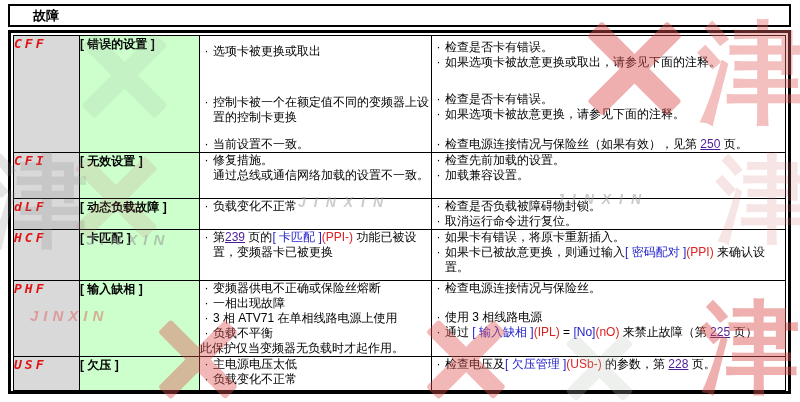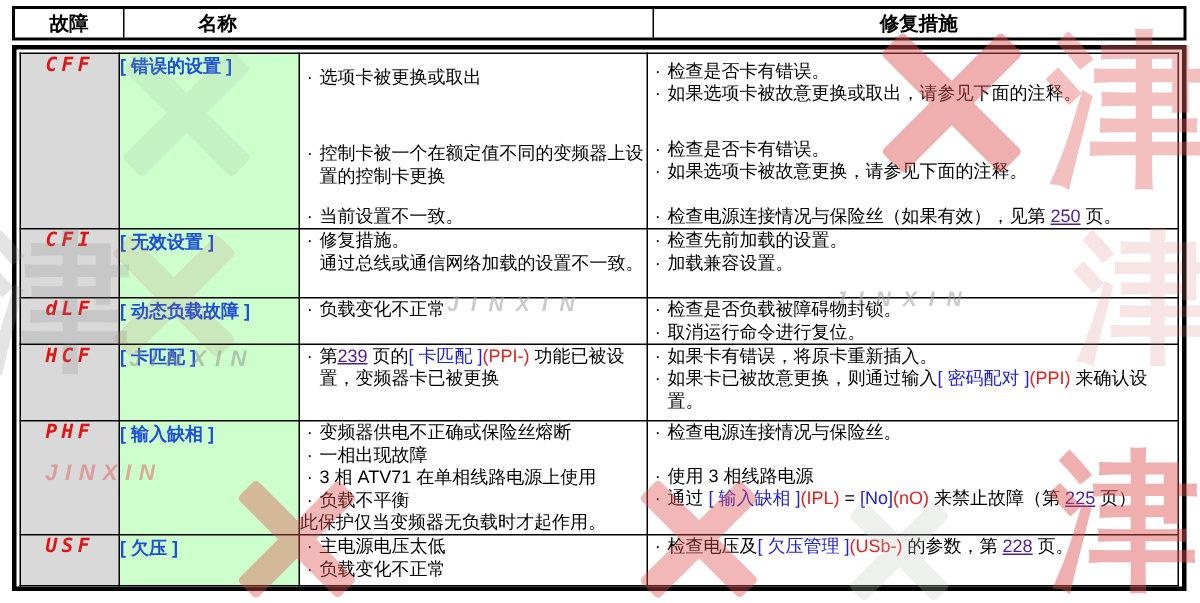--- a/index.html
+++ b/index.html
@@ -10,25 +10,25 @@
        box-sizing:border-box;display:flex;background:#fff;}
   .hc{border-left:1px solid #000;display:flex;align-items:center;justify-content:center;
       font-weight:bold;font-size:13px;}
   .hc:first-child{border-left:none;}
   .hc1{width:72px;}.hc2{width:124px;}.hc3{width:227px;margin-top:40px;}.hc4{flex:1;}
   
   .bodybox{position:absolute;left:8px;top:30px;width:783px;height:364px;border:3px solid #000;
            box-sizing:border-box;padding:2px;background:#fff;}
   table.ft{width:100%;height:100%;border-collapse:collapse;table-layout:fixed;}
   table.ft td{border:1px solid #000;vertical-align:top;padding:0;font-size:12px;}
-  td.code{background:#d9d9d9;text-align:center;padding-top:7px;}
+  td.code{background:#d9d9d9;padding-top:7px;}
   .codetxt{font-family:"DejaVu Sans Mono",monospace;font-style:italic;font-weight:bold;
            font-size:13px;letter-spacing:3px;color:#e01414;white-space:nowrap;}
   td.name{background:#ccffcc;padding:6px 3px 0 6px;}
-  .nametxt{color:#1d4ed8;font-weight:bold;font-size:12px;}
+  .nametxt{color:#000000;font-weight:bold;font-size:12px;}
   td.cell{padding:2px 3px 2px 3px;}
   .item{display:flex;line-height:15px;}
   .blt{width:13px;flex:none;text-align:center;}
   .blt.hid{visibility:hidden;}
   .txt{flex:1;}
   .sp{color:#000;}
   .sb{color:#2222cc;}
   .sr{color:#dd2222;}
   .sl{color:#4c1d95;text-decoration:underline;cursor:pointer;}
   
@@ -41,23 +41,21 @@
   .wmc{position:absolute;font-weight:bold;font-family:"DejaVu Sans",sans-serif;line-height:1;}
   .wmt{position:absolute;font-style:italic;font-weight:bold;white-space:nowrap;}
 </style>
 </head>
 <body>
 
 <div class="page">
 
   <div class="hdr">
     <div class="hc hc1">故障</div>
-    <div class="hc hc2">名称</div>
     <div class="hc hc3">可能原因</div>
-    <div class="hc hc4">修复措施</div>
   </div>
 
   <div class="bodybox">
     <table class="ft">
       <colgroup>
         <col style="width:66px">
           <col style="width:120px">
           <col style="width:232px">
           <col>
       </colgroup>

